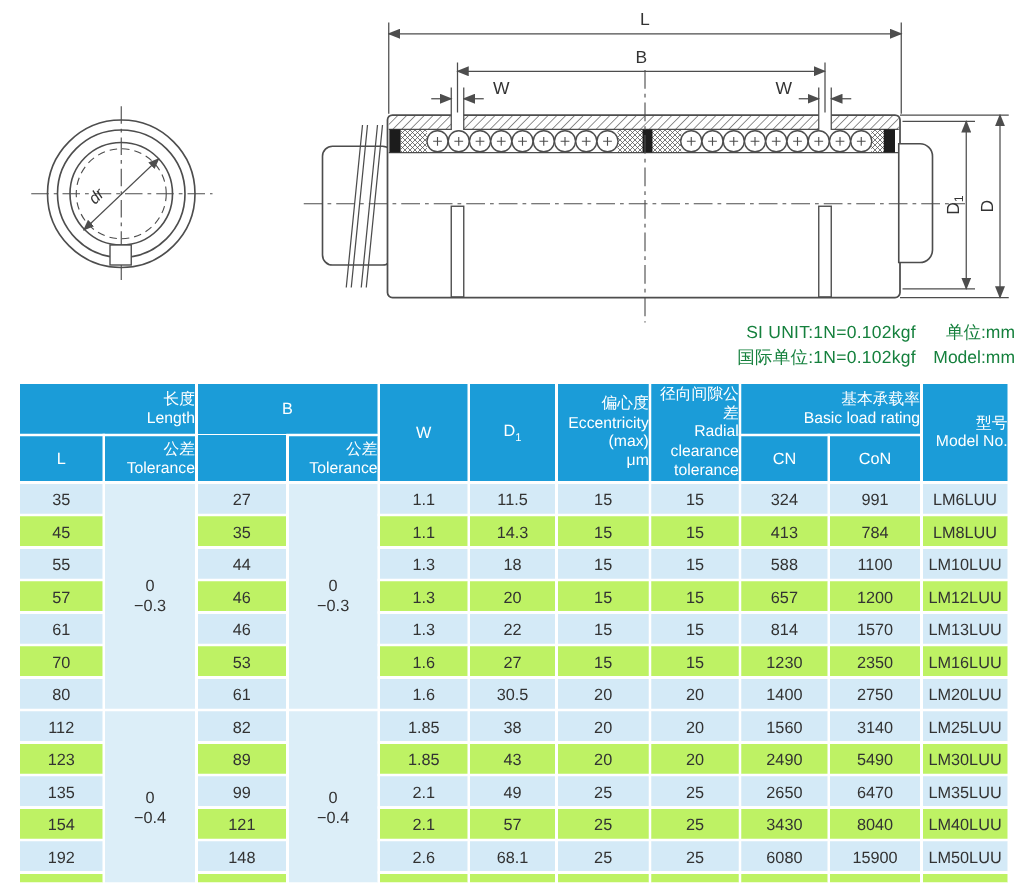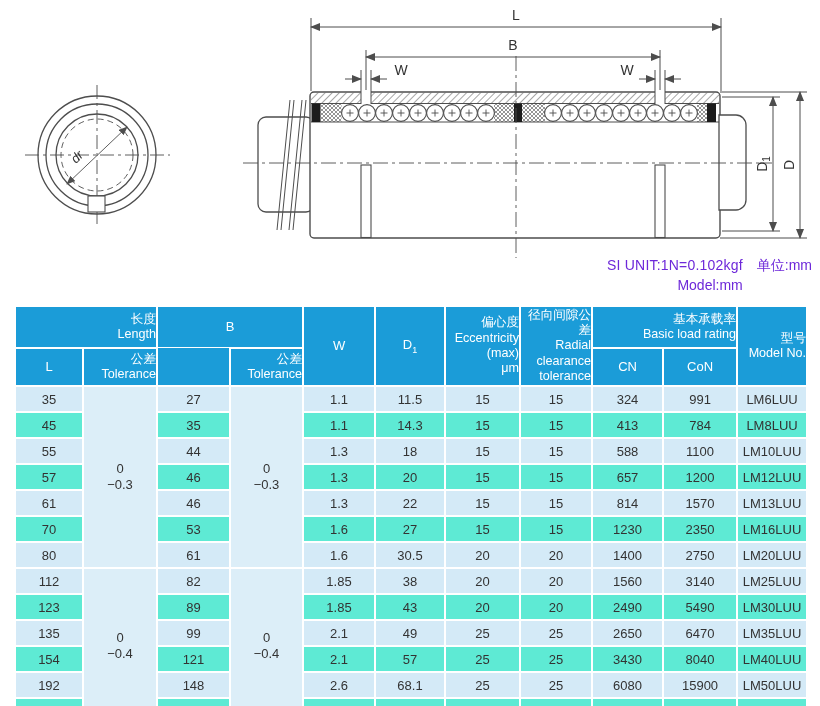--- a/index.html
+++ b/index.html
@@ -1,31 +1,31 @@
 <!DOCTYPE html>
 <html><head>
 <meta charset="utf-8">
 <style>
   html,body{margin:0;padding:0;background:#fff;}
   body{font-family:"Liberation Sans","DejaVu Sans",sans-serif;}
   .page{position:relative;width:820px;height:706px;background:#fff;overflow:hidden;}
   .diagram{position:absolute;top:0;left:0;}
-  .units{position:absolute;top:257px;right:8px;display:grid;grid-template-columns:auto auto;column-gap:14px;row-gap:2px;font-size:14px;color:#6d28d9;margin-left:36px;}
+  .units{position:absolute;top:257px;right:8px;display:grid;grid-template-columns:auto auto;column-gap:14px;row-gap:2px;font-size:14px;color:#15803d;margin-left:36px;}
   .units .lbl{text-align:right;letter-spacing:.2px;}
   .units .val{text-align:right;}
   .tablewrap{position:absolute;left:14px;top:305px;width:792px;}
   table{border-collapse:collapse;table-layout:fixed;width:792px;}
   th,td{border:2px solid #fff;text-align:center;vertical-align:middle;padding:0;overflow:hidden;}
   th{background:#1b9cd8;color:#fff;font-weight:normal;font-size:13px;line-height:1.22;}
   .hrow1 th{height:40px;}
   .hrow2 th{height:36px;}
   th .hl{font-size:12.6px;text-align:right;}
   sub{font-size:9px;}
   td{font-size:13px;color:#333;height:24px;background:#d4eaf7;}
-  tr.alt td{background:#5eead4;}
+  tr.alt td{background:#bef264;}
   td.tol{background:#dceef8;line-height:1.25;}
   th.b-group{border-bottom:none;}
   th.b-empty{border-top:none;}
   svg text{fill:#333;stroke:none;}
 </style>
 </head>
 <body>
 
 <div class="page">
 
@@ -120,20 +120,21 @@
     <text x="513" y="50" font-size="14" text-anchor="middle">B</text>
     <text x="401" y="75" font-size="14" text-anchor="middle">W</text>
     <text x="627" y="75" font-size="14" text-anchor="middle">W</text>
     <text transform="translate(767,164) rotate(-90)" font-size="14" text-anchor="middle"><tspan>D</tspan><tspan dy="3" font-size="10">1</tspan></text>
     <text transform="translate(794,165) rotate(-90)" font-size="14" text-anchor="middle">D</text>
   </svg>
 
   <div class="units">
     <div class="lbl">SI UNIT:1N=0.102kgf</div>
     <div class="val">单位:mm</div>
+    <div class="lbl">国际单位:1N=0.102kgf</div>
     <div class="val">Model:mm</div>
   </div>
 
   <div class="tablewrap">
     <table>
       <colgroup>
         <col style="width:68px">
           <col style="width:74px">
           <col style="width:73px">
           <col style="width:73px">

